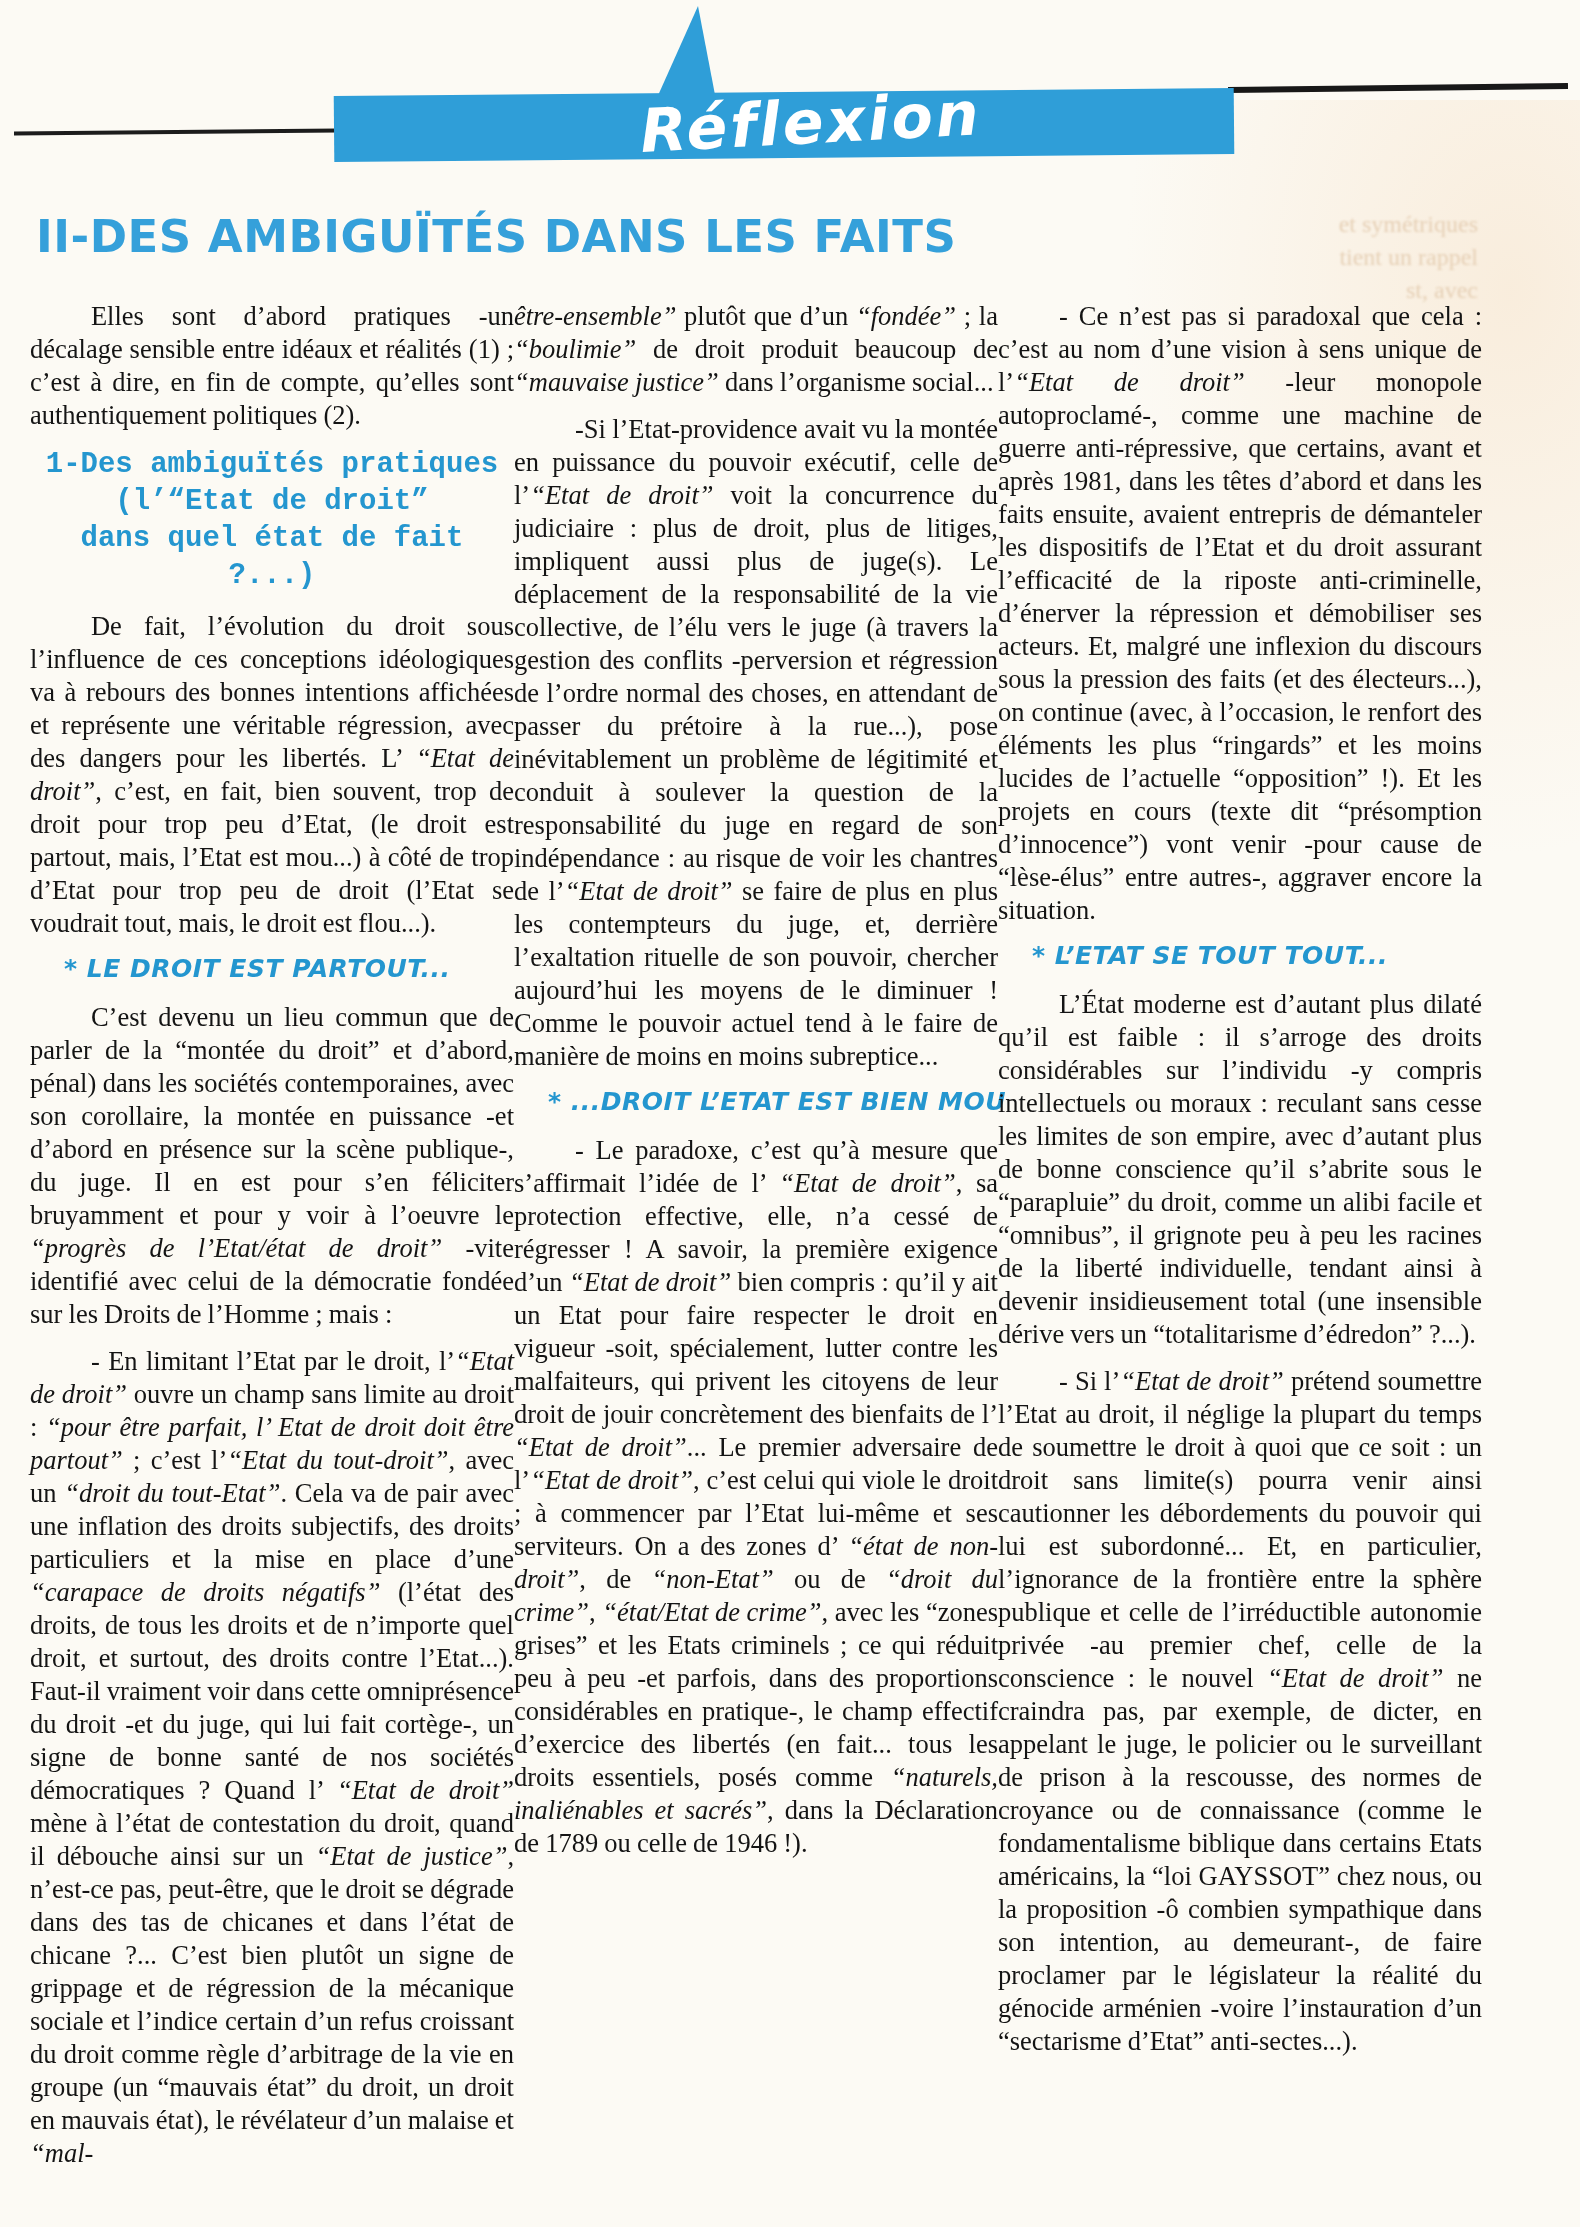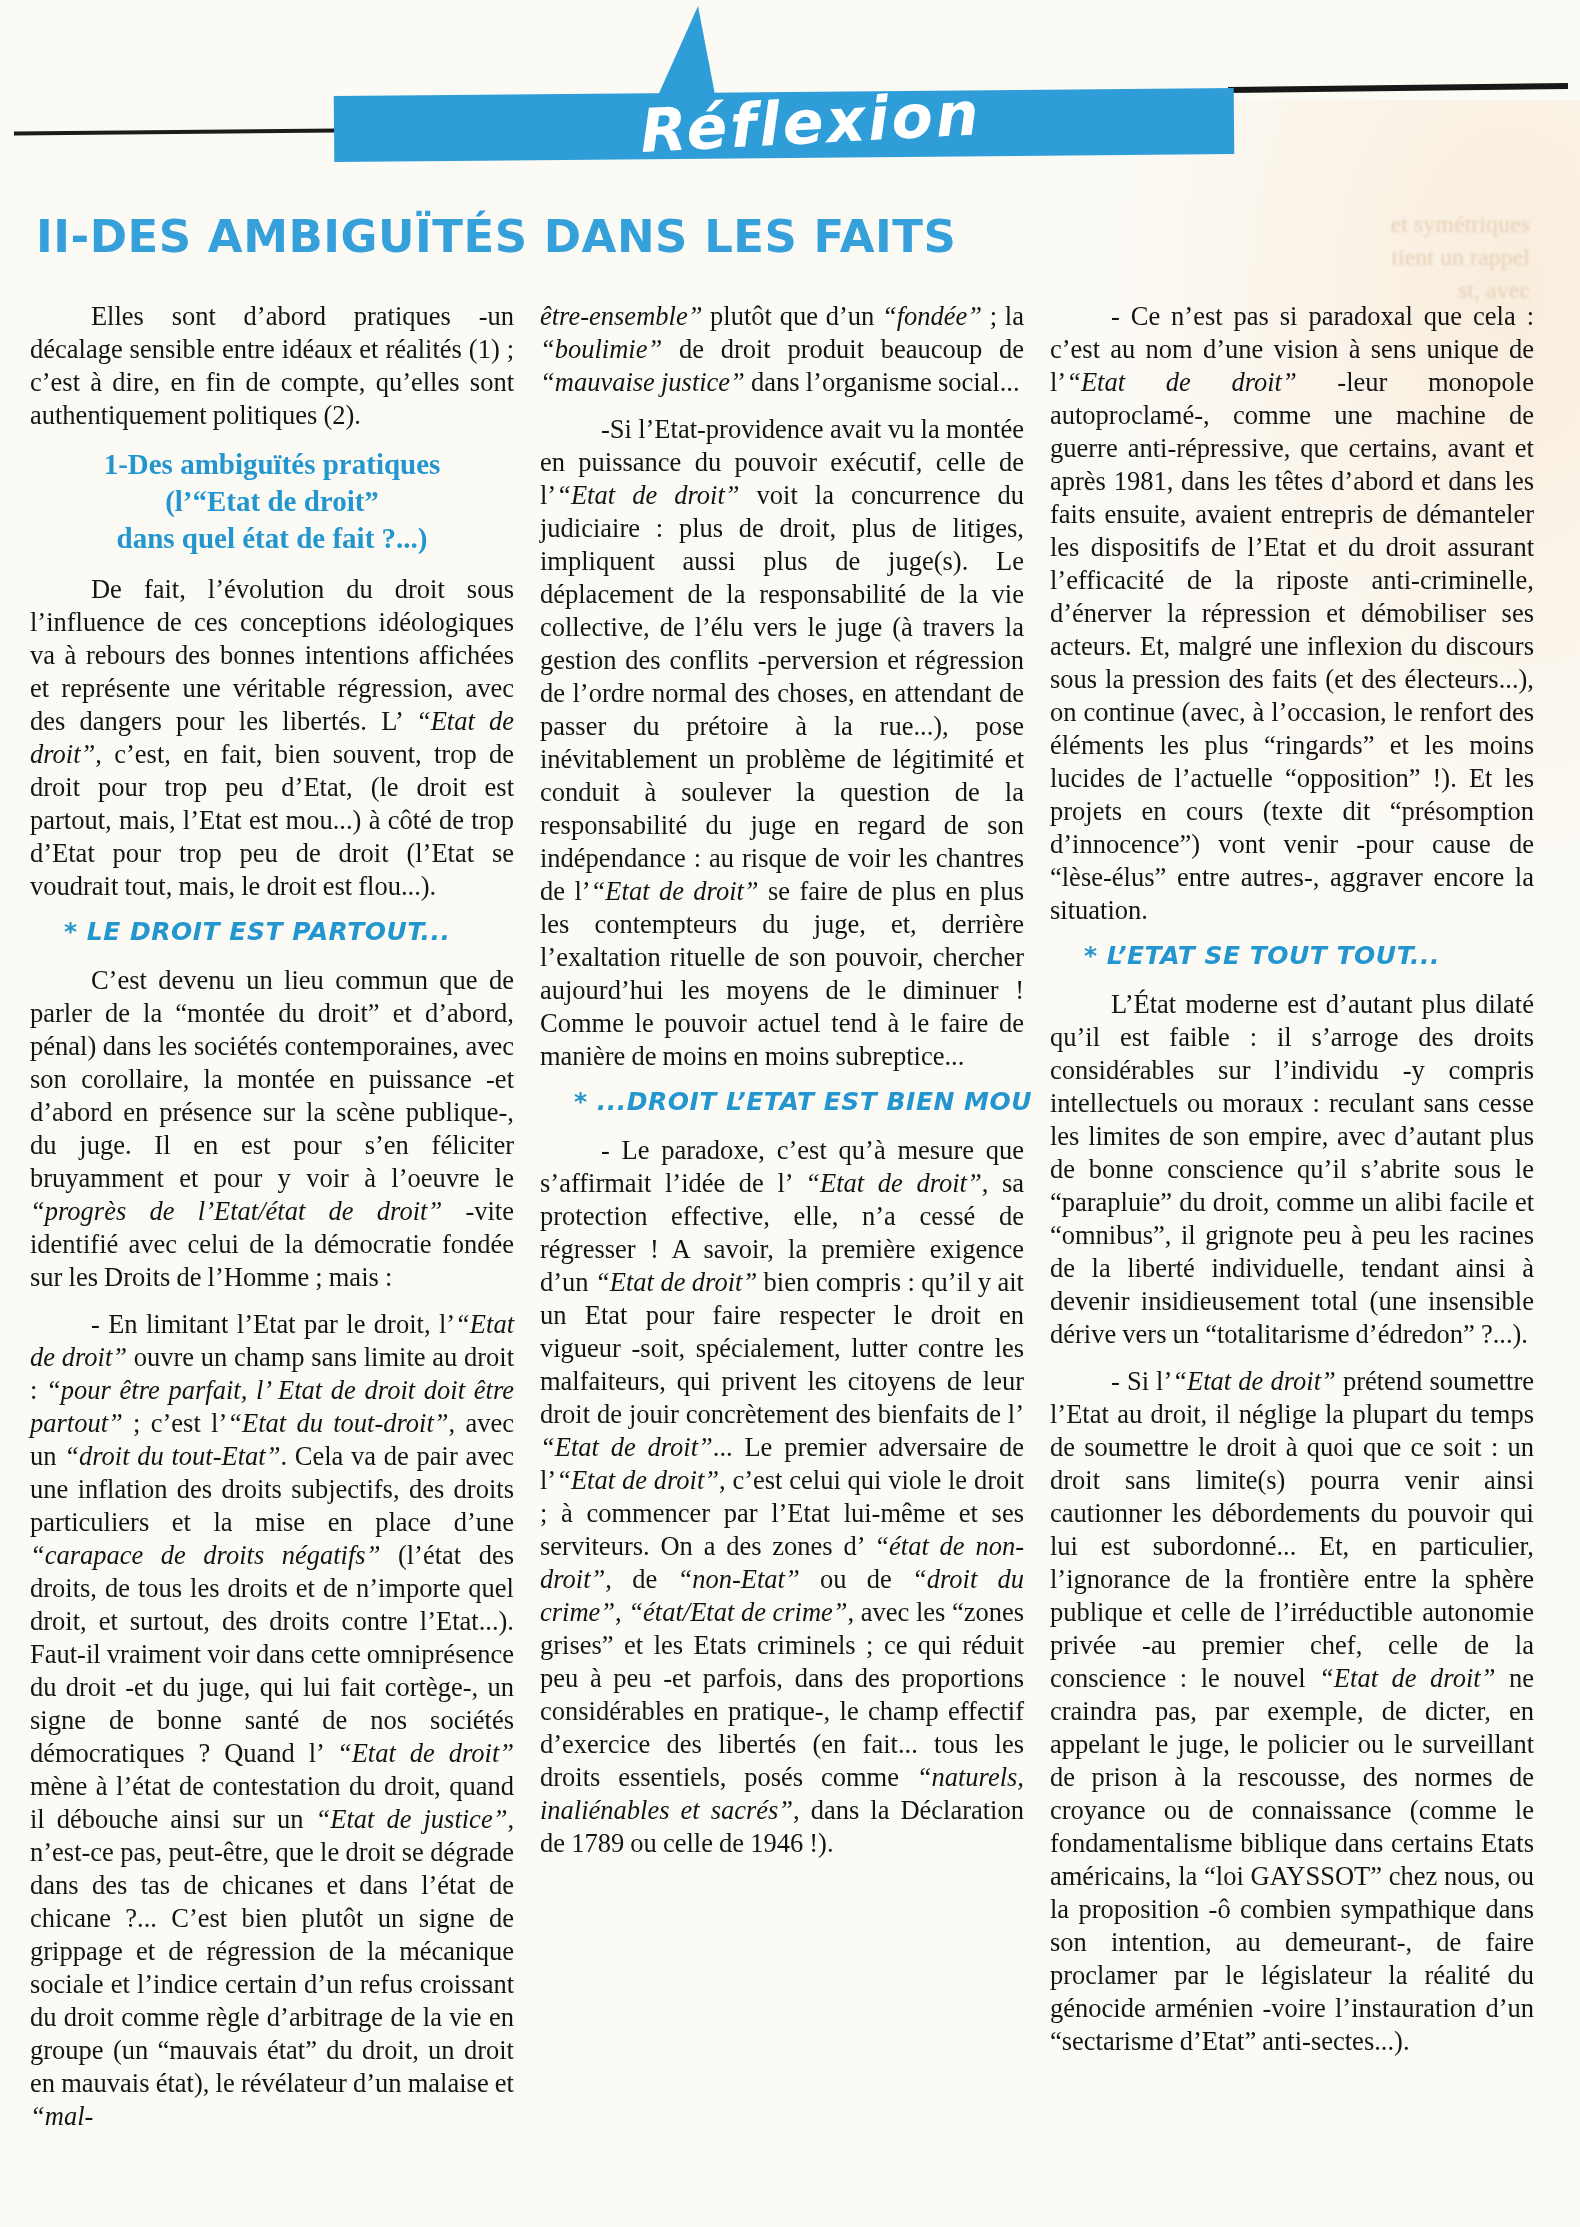--- a/index.html
+++ b/index.html
@@ -21,31 +21,31 @@
     position:absolute;left:640px;top:84px;width:460px;
     color:#ffffff;font-family:"DejaVu Sans",sans-serif;font-style:italic;font-weight:bold;
     font-size:60px;letter-spacing:3px;transform:rotate(-3deg);
     white-space:nowrap;
   }
   .title{
     position:absolute;left:36px;top:210px;
     font-family:"DejaVu Sans",sans-serif;font-weight:bold;
     font-size:45px;color:#35a0da;letter-spacing:0.5px;white-space:nowrap;
   }
-  .cols{position:absolute;left:30px;top:300px;width:1512px;display:flex;gap:26px;}
+  .cols{position:absolute;left:30px;top:300px;width:1512px;display:flex;}
   .col{width:484px;position:relative;}
   .bp{
     margin:0 0 14px;font-size:26.5px;line-height:33px;
     text-align:justify;text-indent:2.3em;color:#141414;word-spacing:-0.5px;
   }
   .bp.ni{text-indent:0;}
   .bp i{font-style:italic;}
   .h2{
     text-align:center;color:#2496cf;
-    font-family:Liberation Serif, serif;font-weight:bold;
+    font-family:Liberation Mono, monospace;font-weight:bold;
     font-size:29px;line-height:37px;margin:2px 0 16px;
   }
   .h3{
     color:#2496cf;font-family:"DejaVu Sans",sans-serif;font-weight:bold;font-style:italic;
     font-size:25px;margin:10px 0 18px;padding-left:34px;letter-spacing:0.5px;white-space:nowrap;
   }
   .bleed{
     position:absolute;top:-92px;right:4px;text-align:right;
     color:#e6d0b6;font-size:24px;line-height:33px;filter:blur(1px);
   }

